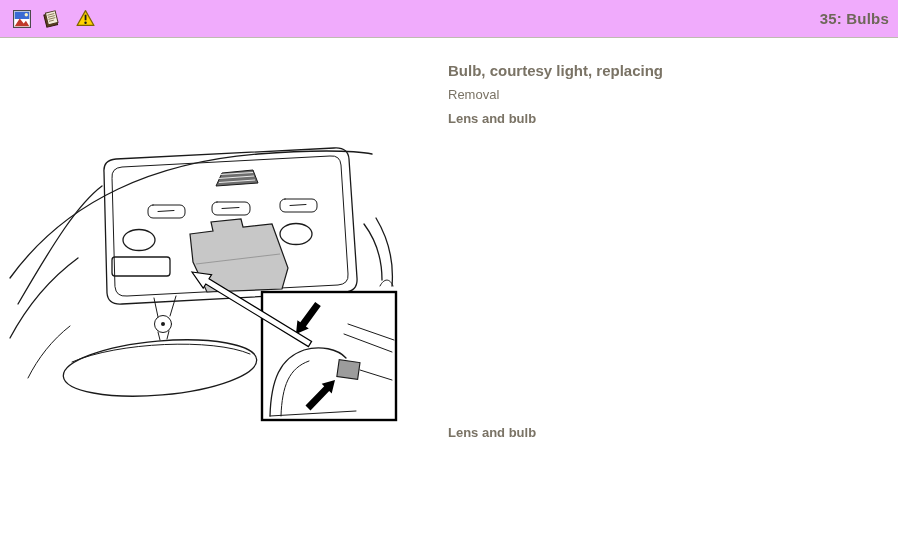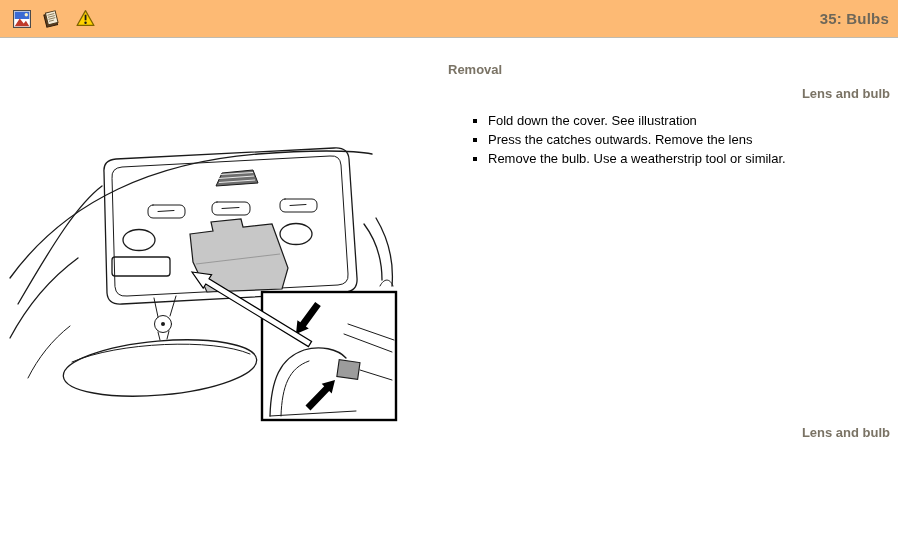--- a/index.html
+++ b/index.html
@@ -6,43 +6,43 @@
   html, body { width: 898px; height: 553px; }
   body {
     font-family: "Liberation Sans", sans-serif;
     background: #ffffff;
     position: relative;
     overflow: hidden;
   }
   
   .toolbar {
     position: absolute; left: 0; top: 0; width: 898px; height: 38px;
-    background: #fdba74;
+    background: #f0abfc;
     border-bottom: 1px solid #bfbbb0;
     display: flex; align-items: center; justify-content: space-between;
     padding: 0 9px;
   }
   .toolbar-icons { display: flex; align-items: center; }
   .tb-btn {
     width: 26px; height: 26px; border: none; background: transparent;
     padding: 2px; margin-right: 3px; cursor: pointer;
     display: flex; align-items: center; justify-content: center;
   }
   .tb-btn:nth-child(3) { margin-left: 5px; }
   .toolbar-title {
     font-size: 15px; font-weight: bold; color: #6e6759;
     letter-spacing: 0.2px;
   }
   
   .doc-block { position: absolute; left: 448px; width: 442px; }
   .doc-block.first { top: 62px; }
   .doc-block.second { top: 425px; }
   h1.doc-title { font-size: 15px; font-weight: bold; color: #7a7365; margin: 0 0 8px 0; }
-  h2.doc-sub   { font-size: 13px; font-weight: bold; color: #7a7365; margin: 0 0 9px 0; }
-  h3.doc-sub2  { font-size: 13px; font-weight: bold; color: #7a7365; margin: 0 0 13px 0; text-align: right; }
+  h2.doc-sub   { font-size: 13px; font-weight: normal; color: #7a7365; margin: 0 0 9px 0; }
+  h3.doc-sub2  { font-size: 13px; font-weight: bold; color: #7a7365; margin: 0 0 13px 0; }
   ul.doc-list { margin: 0; padding-left: 40px; list-style-type: square; }
   ul.doc-list li {
     font-size: 13px; line-height: 14px; color: #000;
     margin: 0 0 5px 0;
   }
   
   .illustration { position: absolute; left: 8px; top: 128px; width: 430px; height: 300px; }
   .ln  { fill: none; stroke: #1a1a1a; stroke-width: 1.3; stroke-linecap: round; }
   .ln2 { fill: none; stroke: #1a1a1a; stroke-width: 1;   stroke-linecap: round; }
 </style>
@@ -152,24 +152,20 @@
       <rect x="330" y="233" width="21" height="17" fill="#9c9c9c" stroke="#1a1a1a" stroke-width="1.1" transform="rotate(8 340 241)"></rect>
     </g>
     <polygon points="288,206 300.8,200.4 297.9,198.4 312.8,178.1 307.2,173.9 292.3,194.2 289.4,192.2" fill="#000000"></polygon>
     <polygon points="327,252 323.7,265.5 321.2,263 302.5,282.4 297.5,277.6 316.2,258.2 313.7,255.7" fill="#000000"></polygon>
   </g>
 
   <polygon points="184,144 203.6,146.6 201,150.8 303.6,213.4 300.4,218.6 197.8,156 195.2,160.2" fill="#ffffff" stroke="#000000" stroke-width="1.2"></polygon>
 </svg>
 
 <div class="doc-block first">
+  <h1 class="doc-title">Bulb, courtesy light, replacing</h1>
   <h2 class="doc-sub">Removal</h2>
   <h3 class="doc-sub2">Lens and bulb</h3>
-  <ul class="doc-list">
-    <li>Fold down the cover. See illustration</li>
-    <li>Press the catches outwards. Remove the lens</li>
-    <li>Remove the bulb. Use a weatherstrip tool or similar.</li>
-  </ul>
 </div>
 
 <div class="doc-block second">
   <h3 class="doc-sub2">Lens and bulb</h3>
 </div>
 
 </body></html>

